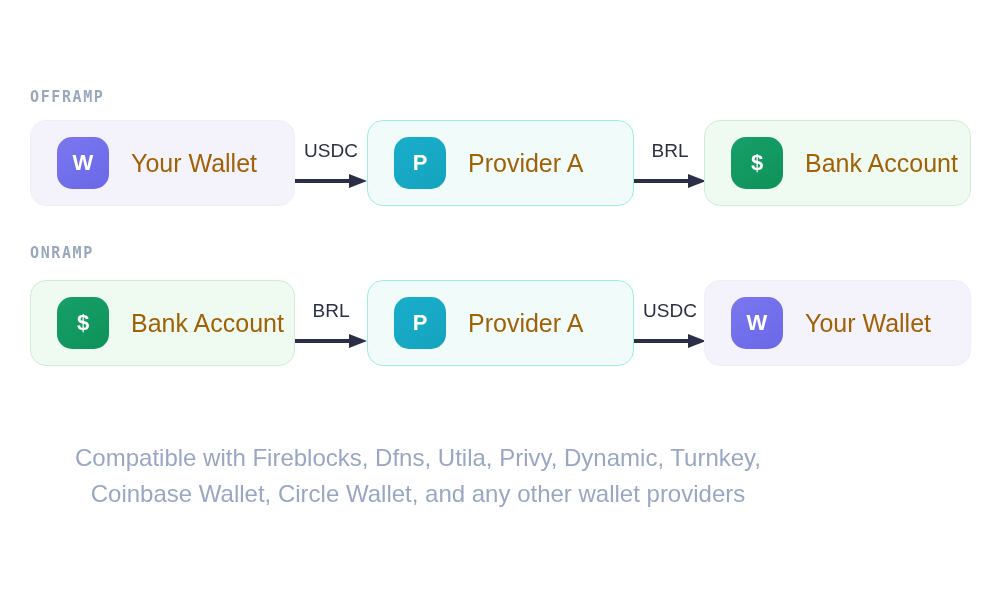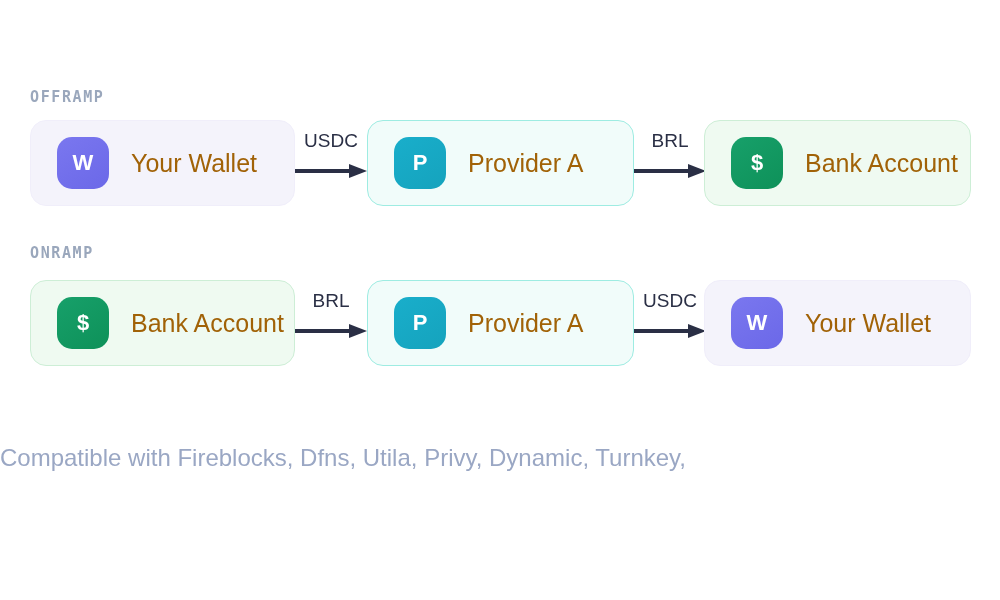--- a/index.html
+++ b/index.html
@@ -96,21 +96,21 @@
     margin-left: 22px;
     font-size: 25px;
     color: #a16207;
     font-family: "Liberation Sans", sans-serif;
     white-space: nowrap;
   }
 
   
   .connector {
     position: absolute;
-    top: 8px;
+    top: 18px;
     height: 86px;
     width: 72px;
   }
   .connector.gap-1 { left: 295px; }
   .connector.gap-2 { left: 634px; }
 
   .connector-label {
     position: absolute;
     top: 2px;
     left: 50%;
@@ -128,20 +128,21 @@
     height: 16px;
   }
   .connector-arrow svg { display: block; }
 
   
   #footer {
     position: absolute;
     left: 0;
     top: 440px;
     width: 836px;
+    text-align: center;
     font-size: 24px;
     line-height: 36px;
     color: #9aa7c4;
     font-family: "Liberation Sans", sans-serif;
   }
   #footer .fline { display: block; }
 </style>
 </head>
 <body>
 
@@ -224,15 +225,16 @@
 
     <div class="node wallet slot-3">
       <div class="node-icon icon-wallet">W</div>
       <div class="node-label">Your Wallet</div>
     </div>
 
   </div>
 
   <div id="footer">
     <span class="fline">Compatible with Fireblocks, Dfns, Utila, Privy, Dynamic, Turnkey,</span>
+    <span class="fline">Coinbase Wallet, Circle Wallet, and any other wallet providers</span>
   </div>
 
 </div>
 
 </body></html>

